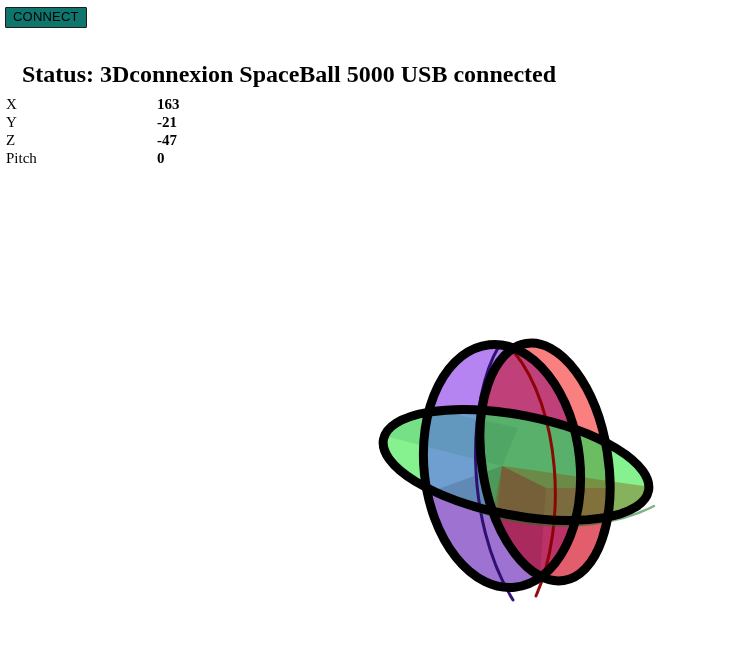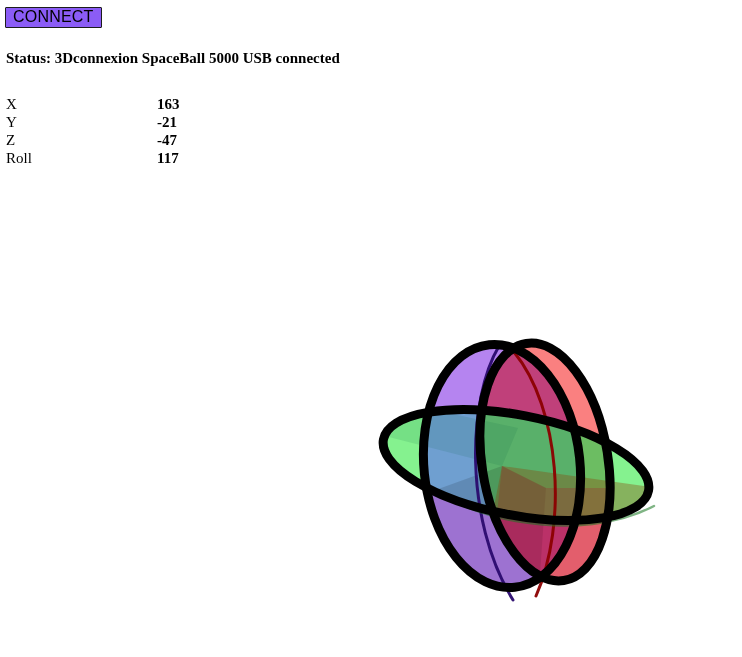--- a/index.html
+++ b/index.html
@@ -15,40 +15,40 @@
     font-family: "Liberation Serif", "DejaVu Serif", serif;
     color: #000000;
   }
 
   
   #connect-button {
     position: absolute;
     left: 5px;
     top: 7px;
     font-family: "Liberation Sans", sans-serif;
-    font-size: 16px;
+    font-size: 13px;
     line-height: 14px;
     padding: 2px 7px 3px 7px;
-    background: #8b5cf6;
+    background: #0f766e;
     color: #000000;
     border: 1px solid #1c1c1c;
     border-radius: 1px;
     letter-spacing: 0.2px;
     cursor: pointer;
   }
 
   
   #status-heading {
     position: absolute;
     left: 6px;
     top: 45px;
-    margin: 0;
+    margin: 16px;
     font-family: "Liberation Serif", "DejaVu Serif", serif;
     font-weight: bold;
-    font-size: 15px;
+    font-size: 24px;
     line-height: 27px;
     white-space: nowrap;
   }
 
   
   #telemetry-table {
     position: absolute;
     left: 6px;
     top: 95px;
     border-collapse: collapse;
@@ -94,22 +94,22 @@
     </tr>
     <tr>
       <td class="label-cell">Y</td>
       <td class="value-cell">-21</td>
     </tr>
     <tr>
       <td class="label-cell">Z</td>
       <td class="value-cell">-47</td>
     </tr>
     <tr>
-      <td class="label-cell">Roll</td>
-      <td class="value-cell">117</td>
+      <td class="label-cell">Pitch</td>
+      <td class="value-cell">0</td>
     </tr>
   </tbody>
 </table>
 
 <div id="orientation-widget">
   <svg viewBox="0 0 300 275" xmlns="http://www.w3.org/2000/svg">
     <defs>
 
       <clipPath id="clip-violet">
         <ellipse cx="134" cy="128" rx="78" ry="122" transform="rotate(-6 134 128)"></ellipse>

